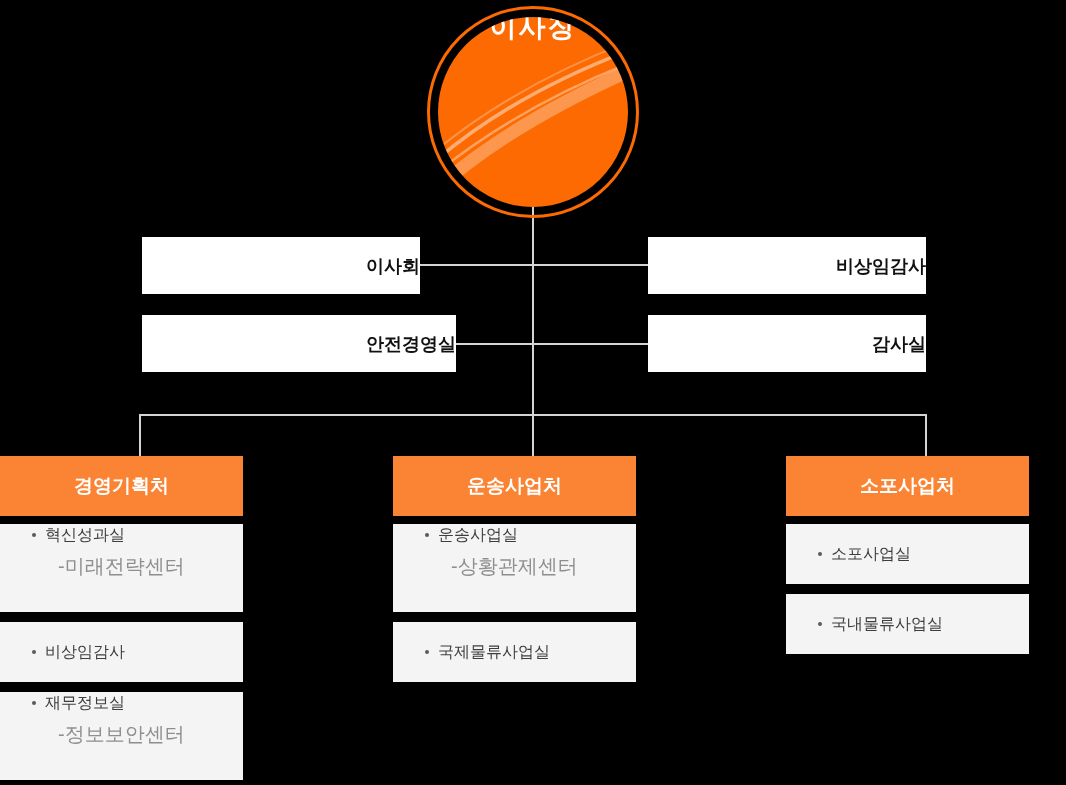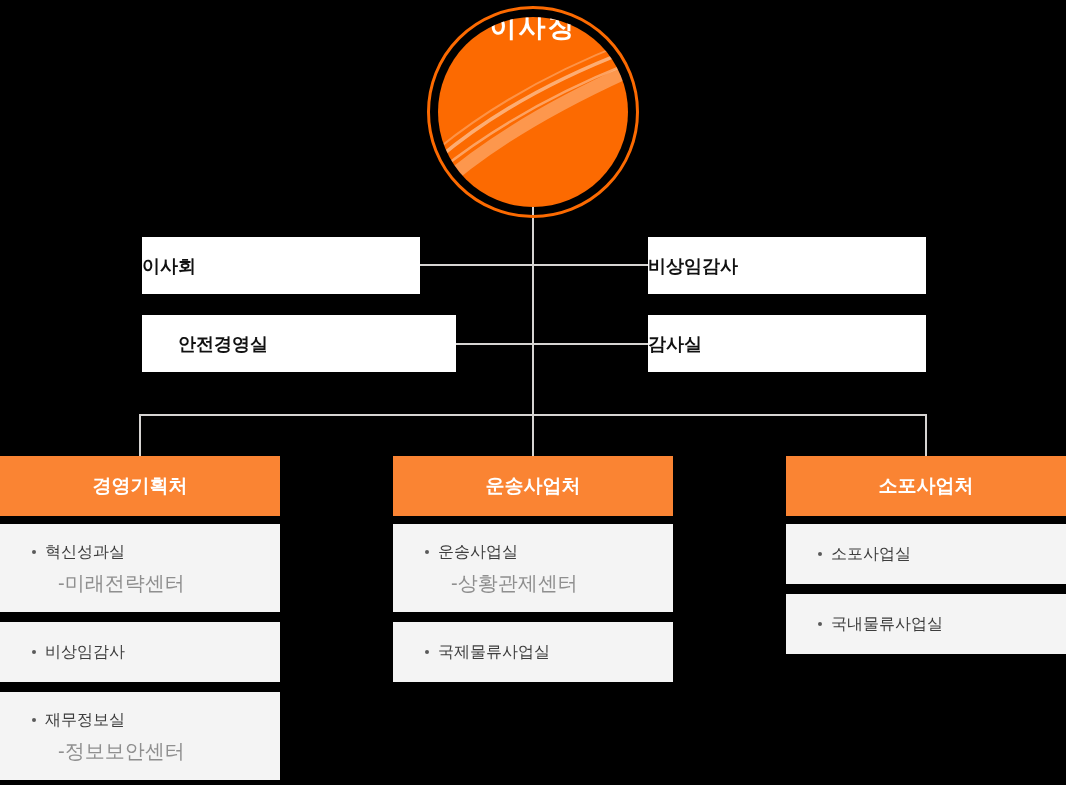--- a/index.html
+++ b/index.html
@@ -60,36 +60,36 @@
   .v-drop-left  { left: 139px; top: 414px; width: 2px; height: 42px; }
   .v-drop-right { left: 925px; top: 414px; width: 2px; height: 42px; }
 
   
   .staff-box {
     position: absolute;
     width: 278px; height: 57px;
     background: #ffffff;
     display: flex;
     align-items: center;
-    justify-content: flex-start;
+    justify-content: flex-end;
     color: #111;
     font-size: 18px;
     font-weight: bold;
     z-index: 2;
   }
   .pos-board      { left: 142px; top: 237px; }
   .pos-auditor    { left: 648px; top: 237px; }
   .pos-safety     { left: 142px; top: 315px; padding-left: 36px; }
   .pos-auditoffice{ left: 648px; top: 315px; }
 
   
   .division {
     position: absolute;
     top: 456px;
-    width: 280px;
+    width: 243px;
     z-index: 2;
   }
   .col-0 { left: 0; }
   .col-1 { left: 393px; }
   .col-2 { left: 786px; }
 
   .division-header {
     height: 60px;
     background: #fa8433;
     color: #fff;
@@ -106,21 +106,21 @@
     box-sizing: border-box;
   }
   .dept-box.first { margin-top: 8px; }
   .dept-box.single {
     height: 60px;
     display: flex;
     align-items: center;
   }
   .dept-box.double {
     height: 88px;
-    padding-top: 20px;
+    padding-top: 3px;
   }
 
   .dept-main {
     display: flex;
     align-items: center;
     padding-left: 32px;
     color: #3d3d3d;
     font-size: 16px;
     font-weight: 500;
     line-height: 1;

